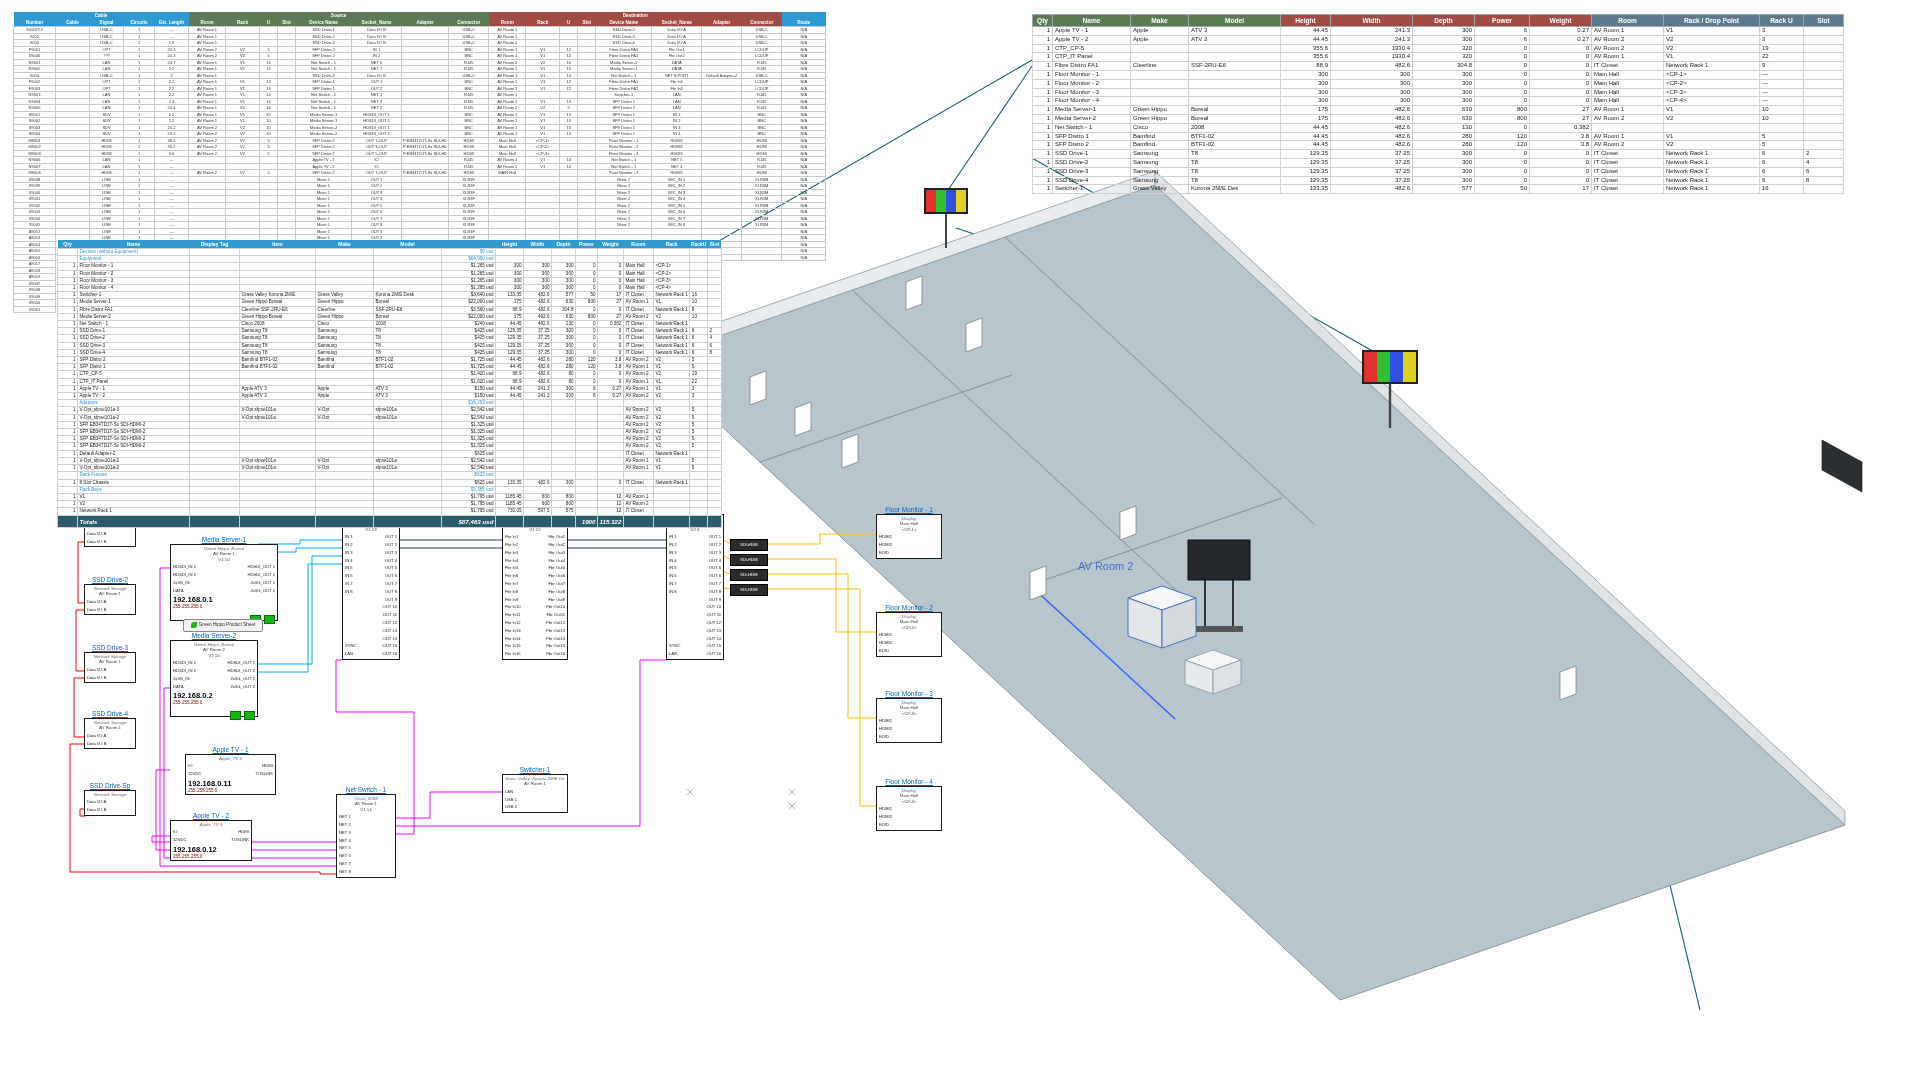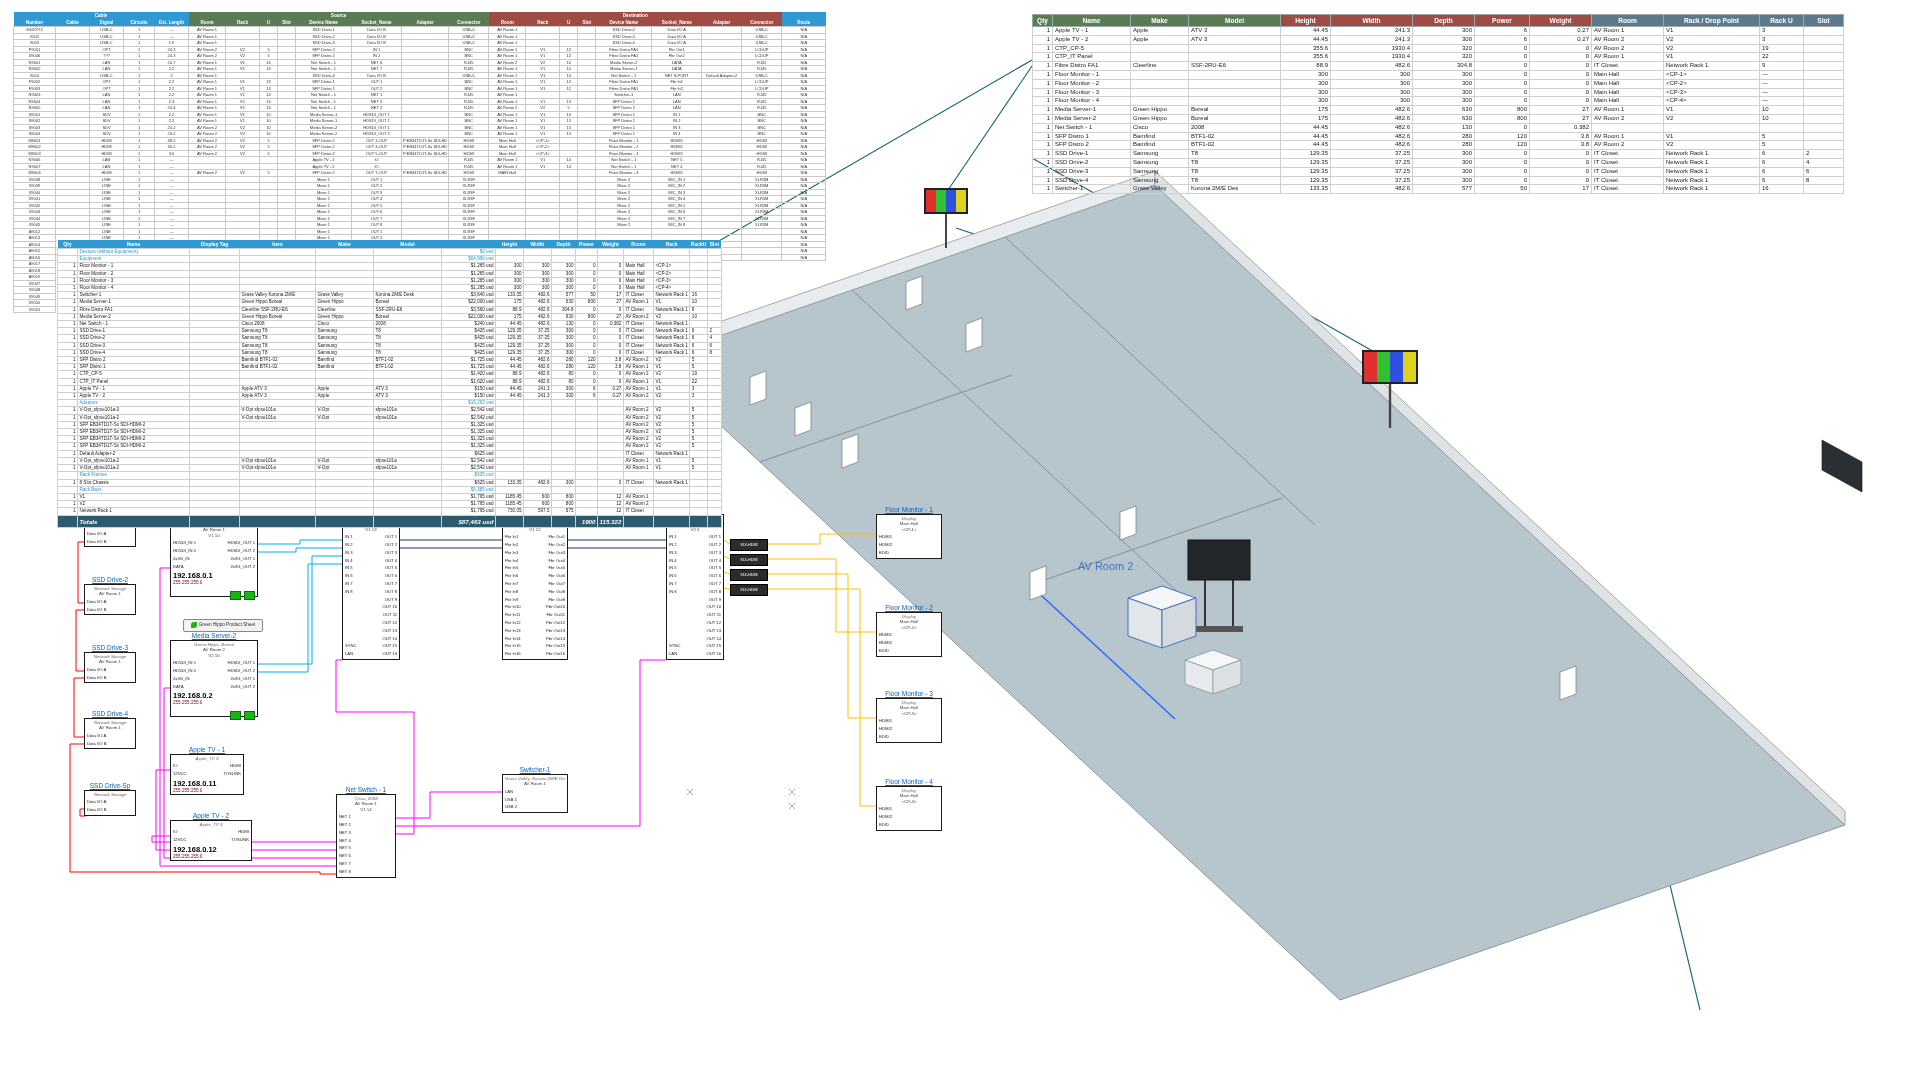--- a/index.html
+++ b/index.html
@@ -2417,21 +2417,21 @@
       <div class="bhdr "></div>
       <div class="bports">
         <div class="pl">
           <div>Data I/O A</div>
           <div>Data I/O B</div>
         </div>
         <div class="pr"></div>
       </div>
     </div>
   </div>
-<div class="blk" style="left:170px;top:512px;width:88px">
+<div class="blk" style="left:170px;top:536px;width:108px">
     <div class="btitle">Media Server-1</div>
     <div class="bbox">
       <div class="bhdr it">Green Hippo_Boreal</div>
       <div class="bhdr ">AV Room 1</div>
       <div class="bhdr ">V1 10</div>
       <div class="bports">
         <div class="pl">
           <div>HDSDI_IN 1</div>
           <div>HDSDI_IN 2</div>
           <div>2x3G_IN</div>
@@ -2468,21 +2468,21 @@
           <div>HDSDI_OUT 2</div>
           <div>2x3G_OUT 1</div>
           <div>2x3G_OUT 2</div>
         </div>
       </div>
       <div class="bip">192.168.0.2</div>
       <div class="bmask">255.255.255.0</div>
       <div class="bjacks"><span class="jack"></span><span class="jack"></span></div>
     </div>
   </div>
-<div class="blk" style="left:170px;top:746px;width:74px">
+<div class="blk" style="left:185px;top:746px;width:91px">
     <div class="btitle">Apple TV - 1</div>
     <div class="bbox">
       <div class="bhdr it">Apple_TV 3</div>
       <div class="bports">
         <div class="pl">
           <div>IO</div>
           <div>12VDC</div>
         </div>
         <div class="pr">
           <div>HDMI</div>

